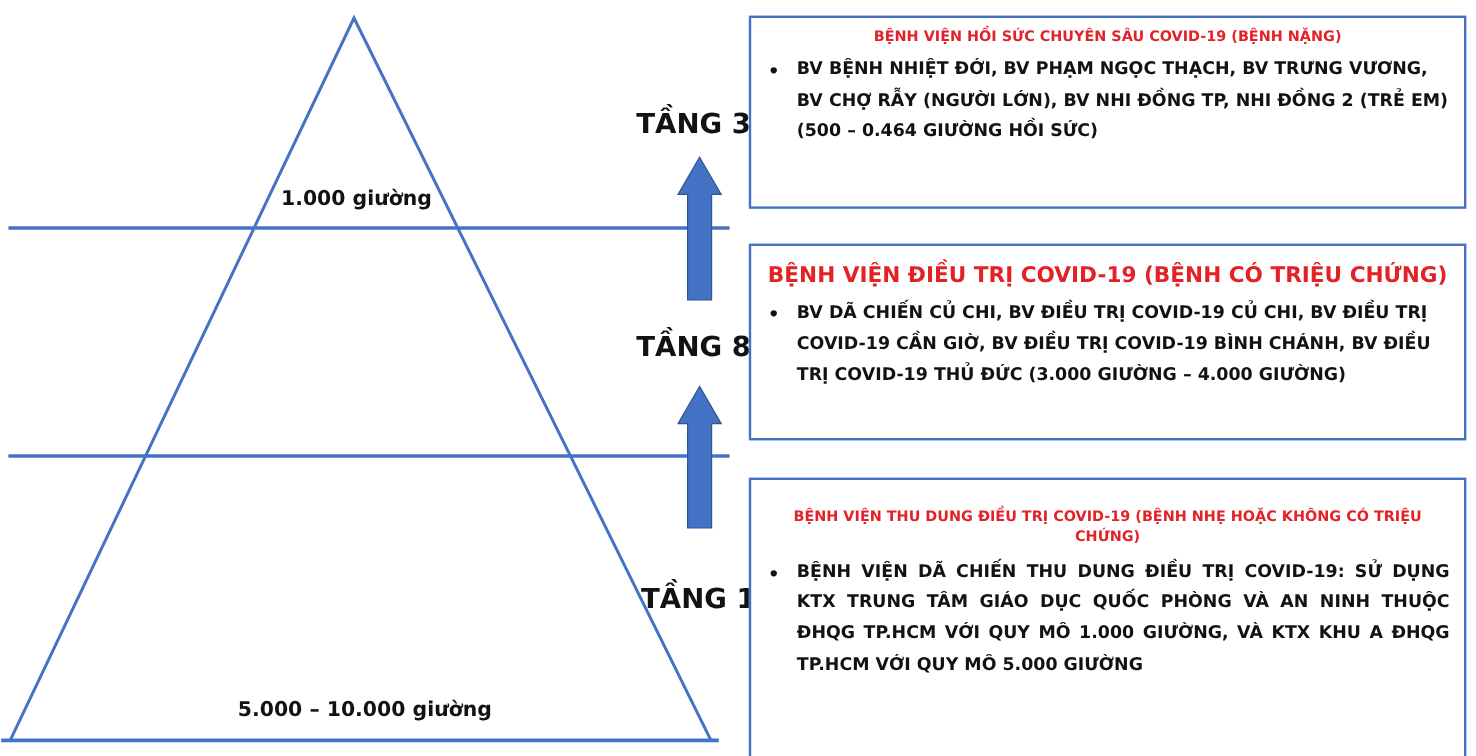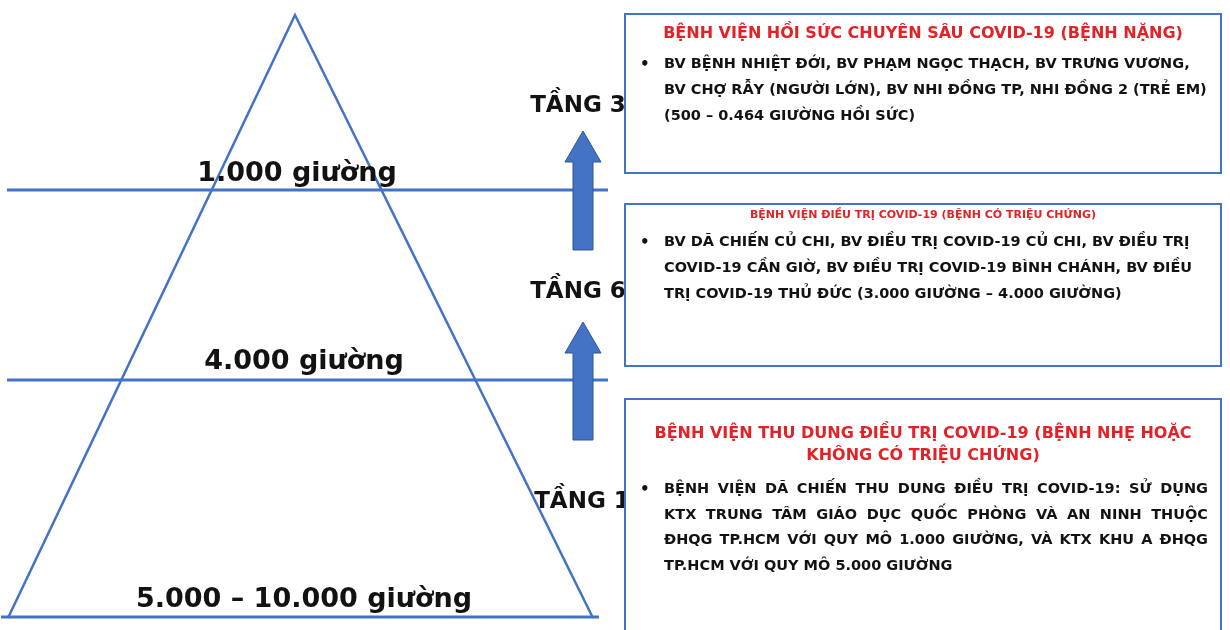--- a/index.html
+++ b/index.html
@@ -11,21 +11,21 @@
     overflow:hidden;
     color:#111111;
   }
   .shape-layer{position:absolute;left:0;top:0;width:1230px;height:630px;}
 
   
   .level-label{
     position:absolute;
     transform:translateX(-50%);
     font-weight:bold;
-    font-size:27px;
+    font-size:17px;
     color:#121212;
     white-space:nowrap;
   }
   
   .tier-label{
     position:absolute;
     transform:translateX(-50%);
     font-weight:bold;
     font-size:23px;
     color:#121212;
@@ -41,26 +41,26 @@
     background:#ffffff;
   }
   .box-top{top:13px;height:161px;}
   .box-mid{top:203px;height:164px;}
   .box-bot{top:398px;height:250px;}
 
   .box-title{
     color:#E32227;
     font-weight:bold;
     text-align:center;
-    font-size:16px;
+    font-size:12px;
     line-height:1.4;
     margin:7px auto 0 auto;
   }
   .box-top .box-title{max-width:535px;}
-  .box-mid .box-title{font-size:11px;max-width:590px;margin-top:2px;}
+  .box-mid .box-title{font-size:18px;max-width:590px;margin-top:12px;}
   .box-bot .box-title{max-width:560px;margin-top:22px;}
 
   .box-body{
     display:flex;
     align-items:flex-start;
     margin-top:7px;
     padding:0 12px 0 14px;
     font-weight:bold;
     font-size:14.5px;
     line-height:1.78;
@@ -84,25 +84,24 @@
   <svg class="shape-layer" viewBox="0 0 1230 630" xmlns="http://www.w3.org/2000/svg">
     <path d="M 8 618 L 295 15 L 593 618" fill="none" stroke="#4472C4" stroke-width="2.5"></path>
     <line x1="7" y1="190" x2="608" y2="190" stroke="#4472C4" stroke-width="3"></line>
     <line x1="7" y1="380" x2="608" y2="380" stroke="#4472C4" stroke-width="3"></line>
     <line x1="1" y1="617" x2="599" y2="617" stroke="#4472C4" stroke-width="3"></line>
     <polygon points="583,131 601,162 593,162 593,250 573,250 573,162 565,162" fill="#4472C4" stroke="#2F5597" stroke-width="1"></polygon>
     <polygon points="583,322 601,353 593,353 593,440 573,440 573,353 565,353" fill="#4472C4" stroke="#2F5597" stroke-width="1"></polygon>
   </svg>
 
   <div class="level-label" style="left:297px;top:156px;">1.000 giường</div>
-  <div class="level-label" style="left:304px;top:344px;">4.000 giường</div>
   <div class="level-label" style="left:304px;top:582px;">5.000 – 10.000 giường</div>
 
   <div class="tier-label" style="left:578px;top:91px;">TẦNG 3</div>
-  <div class="tier-label" style="left:578px;top:277px;">TẦNG 6</div>
+  <div class="tier-label" style="left:578px;top:277px;">TẦNG 8</div>
   <div class="tier-label" style="left:582px;top:487px;text-align:right;">TẦNG 1</div>
 
   <div class="info-box box-top">
     <div class="box-title">BỆNH VIỆN HỒI SỨC CHUYÊN SÂU COVID-19 (BỆNH NẶNG)</div>
     <div class="box-body">
       <span class="bullet">•</span>
       <span class="body-text">BV BỆNH NHIỆT ĐỚI, BV PHẠM NGỌC THẠCH, BV TRƯNG VƯƠNG, BV CHỢ RẪY (NGƯỜI LỚN), BV NHI ĐỒNG TP, NHI ĐỒNG 2 (TRẺ EM) (500 – 0.464 GIƯỜNG HỒI SỨC)</span>
     </div>
   </div>
 

